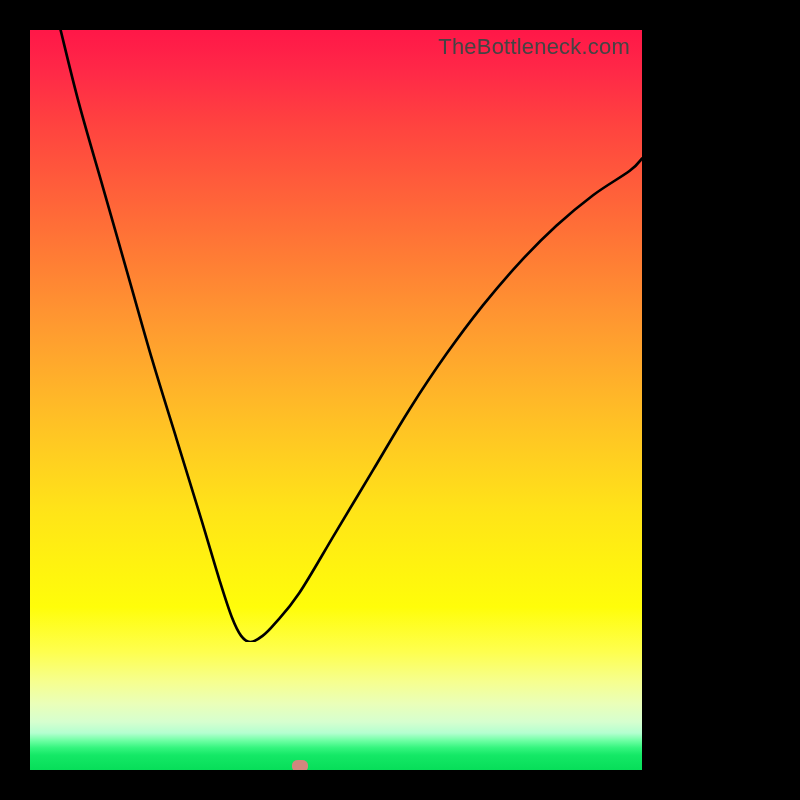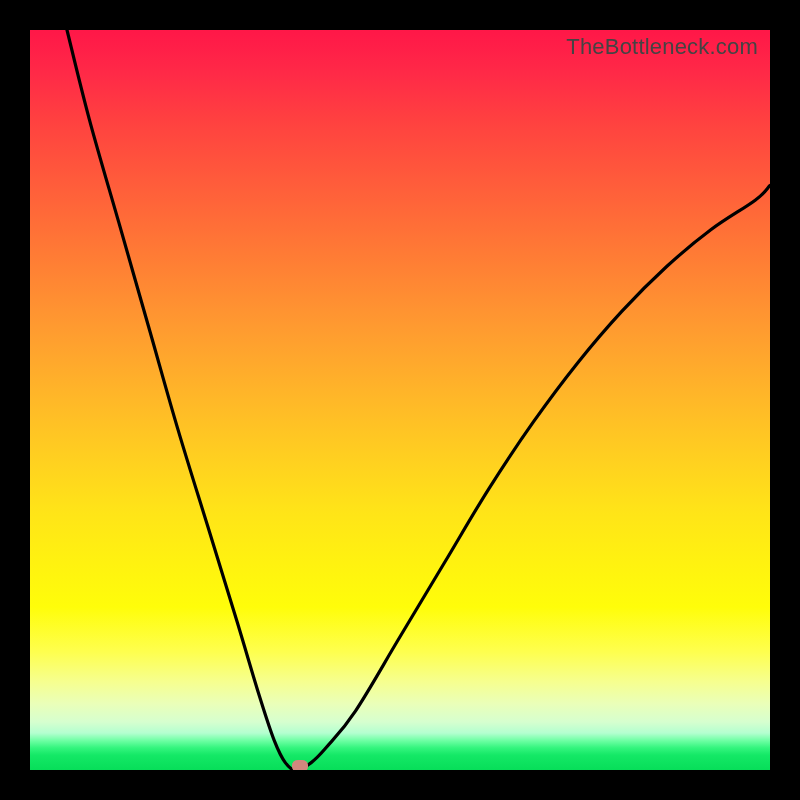--- a/index.html
+++ b/index.html
@@ -8,21 +8,21 @@
   .wrap {
     position: relative;
     width: 800px;
     height: 800px;
     background: #000;
   }
   .plot {
     position: absolute;
     left: 30px;
     top: 30px;
-    width: 740px;
+    width: 612px;
     height: 740px;
     overflow: hidden;
   }
   .grad {
     position: absolute;
     inset: 0;
     background: linear-gradient(to bottom,
       #ff1748 0%,
       #ff2a47 6%,
       #ff4040 12%,

